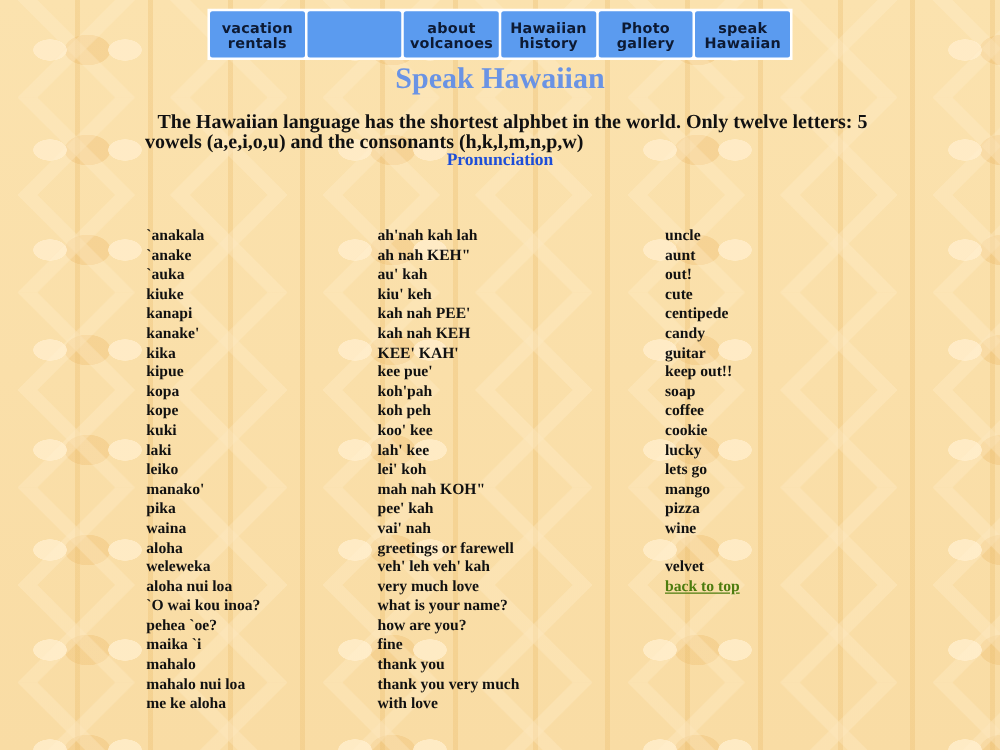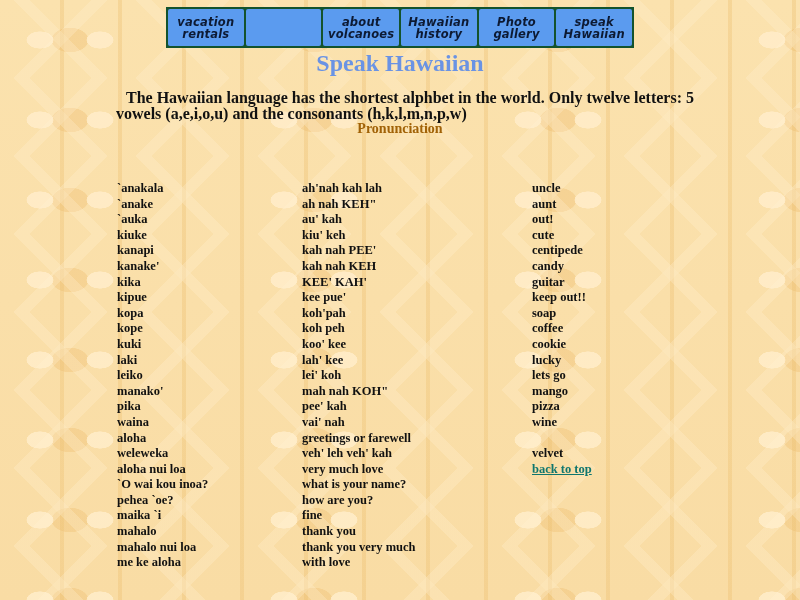--- a/index.html
+++ b/index.html
@@ -20,52 +20,52 @@
     position: absolute; inset: 0; pointer-events: none;
     background-image:
       linear-gradient(135deg, transparent 46%, rgba(255,240,210,0.55) 46%, rgba(255,240,210,0.55) 54%, transparent 54%),
       linear-gradient(45deg, transparent 46%, rgba(255,240,210,0.55) 46%, rgba(255,240,210,0.55) 54%, transparent 54%);
     background-size: 122px 78px;
     background-position: 0 0;
     opacity: 0.5;
   }
   .nav {
     position: absolute; left: 166px; top: 7px; width: 468px; height: 41px;
-    background: #14532d; display: flex; padding: 2px; box-sizing: border-box; gap: 2px; font-style: italic;
+    background: #ffffff; display: flex; padding: 2px; box-sizing: border-box; gap: 2px;
   }
   .nav-btn {
     flex: 1; background: #5b9bef; border-radius: 2px;
     display: flex; align-items: center; justify-content: center; text-align: center;
     font-family: "DejaVu Sans", sans-serif; font-weight: bold; font-size: 11.5px;
     line-height: 12px; color: #0d1a33; text-decoration: none; cursor: pointer;
     white-space: pre-line; letter-spacing: 0.2px;
   }
   .title {
     position: absolute; left: 0; right: 0; top: 50px; text-align: center;
     font-size: 24px; font-weight: bold; color: #6a93e4; margin: 0;
   }
   .intro {
     position: absolute; left: 116px; top: 90px; width: 600px;
     font-size: 16px; font-weight: bold; line-height: 16px; margin: 0;
     text-indent: 10px;
   }
   .subhead {
     position: absolute; left: 0; right: 0; top: 121px; text-align: center;
-    font-size: 14px; font-weight: bold; color: #a16207; margin: 0;
+    font-size: 14px; font-weight: bold; color: #1d4ed8; margin: 0;
   }
   .vocab {
     position: absolute; left: 117px; top: 181px;
     border-collapse: collapse;
     font-size: 12.5px; font-weight: bold;
   }
   .vocab td { padding: 0; height: 15.6px; line-height: 15.6px; vertical-align: top; white-space: nowrap; }
   .vocab td.c1 { width: 185px; margin-top: 28px; }
   .vocab td.c2 { width: 230px; }
   .vocab td.c3 { width: 120px; }
-  .back-link { color: #0f766e; text-decoration: underline; cursor: pointer; margin-top: 23px; }
+  .back-link { color: #4d7c0f; text-decoration: underline; cursor: pointer; margin-top: 23px; }
 </style>
 </head>
 <body>
 
 <div class="pattern-layer"></div>
 
 <nav class="nav">
   <a class="nav-btn">vacation
 rentals</a>
   <a class="nav-btn"></a>

